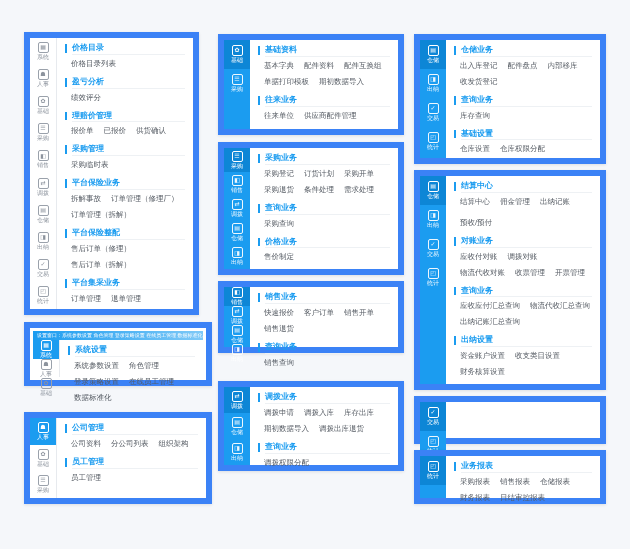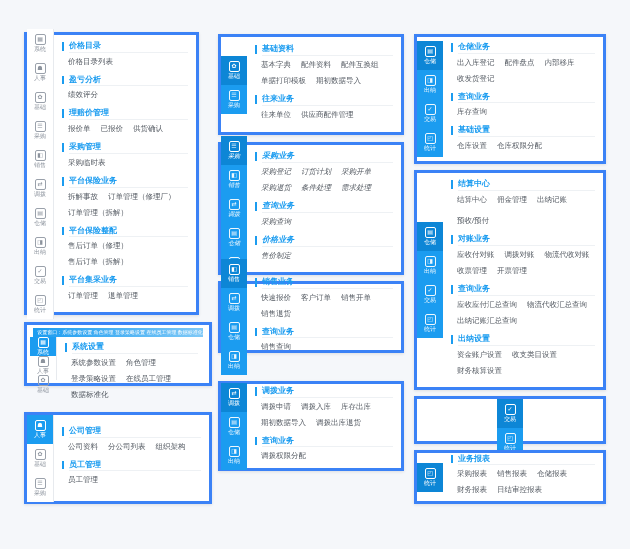--- a/index.html
+++ b/index.html
@@ -14,24 +14,23 @@
   .canvas{
     position:relative;
     width:630px;height:549px;
     background:#f5f7fa;
   }
   
   .panel{
     position:absolute;
     display:flex;
     background:#ffffff;
-    border:3px solid #3b82f6;
+    border:6px solid #3b82f6;
     box-shadow:0 1px 3px rgba(0,0,0,.10);
     box-sizing:border-box;
-    align-items:center;
   }
   .railcol{
     width:26px;
     background:#ffffff;
     display:flex;
     flex-direction:column;
     flex:0 0 26px;
     border-right:1px solid #e7eaee;
   }
   .rail-item{
@@ -303,21 +302,21 @@
         <div class="group">
           <div class="group-title">往来业务</div>
           <div class="links">
             <div class="link">往来单位</div>
             <div class="link">供应商配件管理</div>
           </div>
         </div>
       </div>
   </div>
 
-  <div class="panel" id="p2" style="left:218px;top:142px;width:186px;height:133px;font-style:italic;">
+  <div class="panel" id="p2" style="left:218px;top:142px;width:186px;height:133px;">
     <div class="railcol solid">
         <div class="rail-item active">
           <span class="ico">☰</span>
           <span>采购</span>
         </div>
         <div class="rail-item">
           <span class="ico">◧</span>
           <span>销售</span>
         </div>
         <div class="rail-item">

